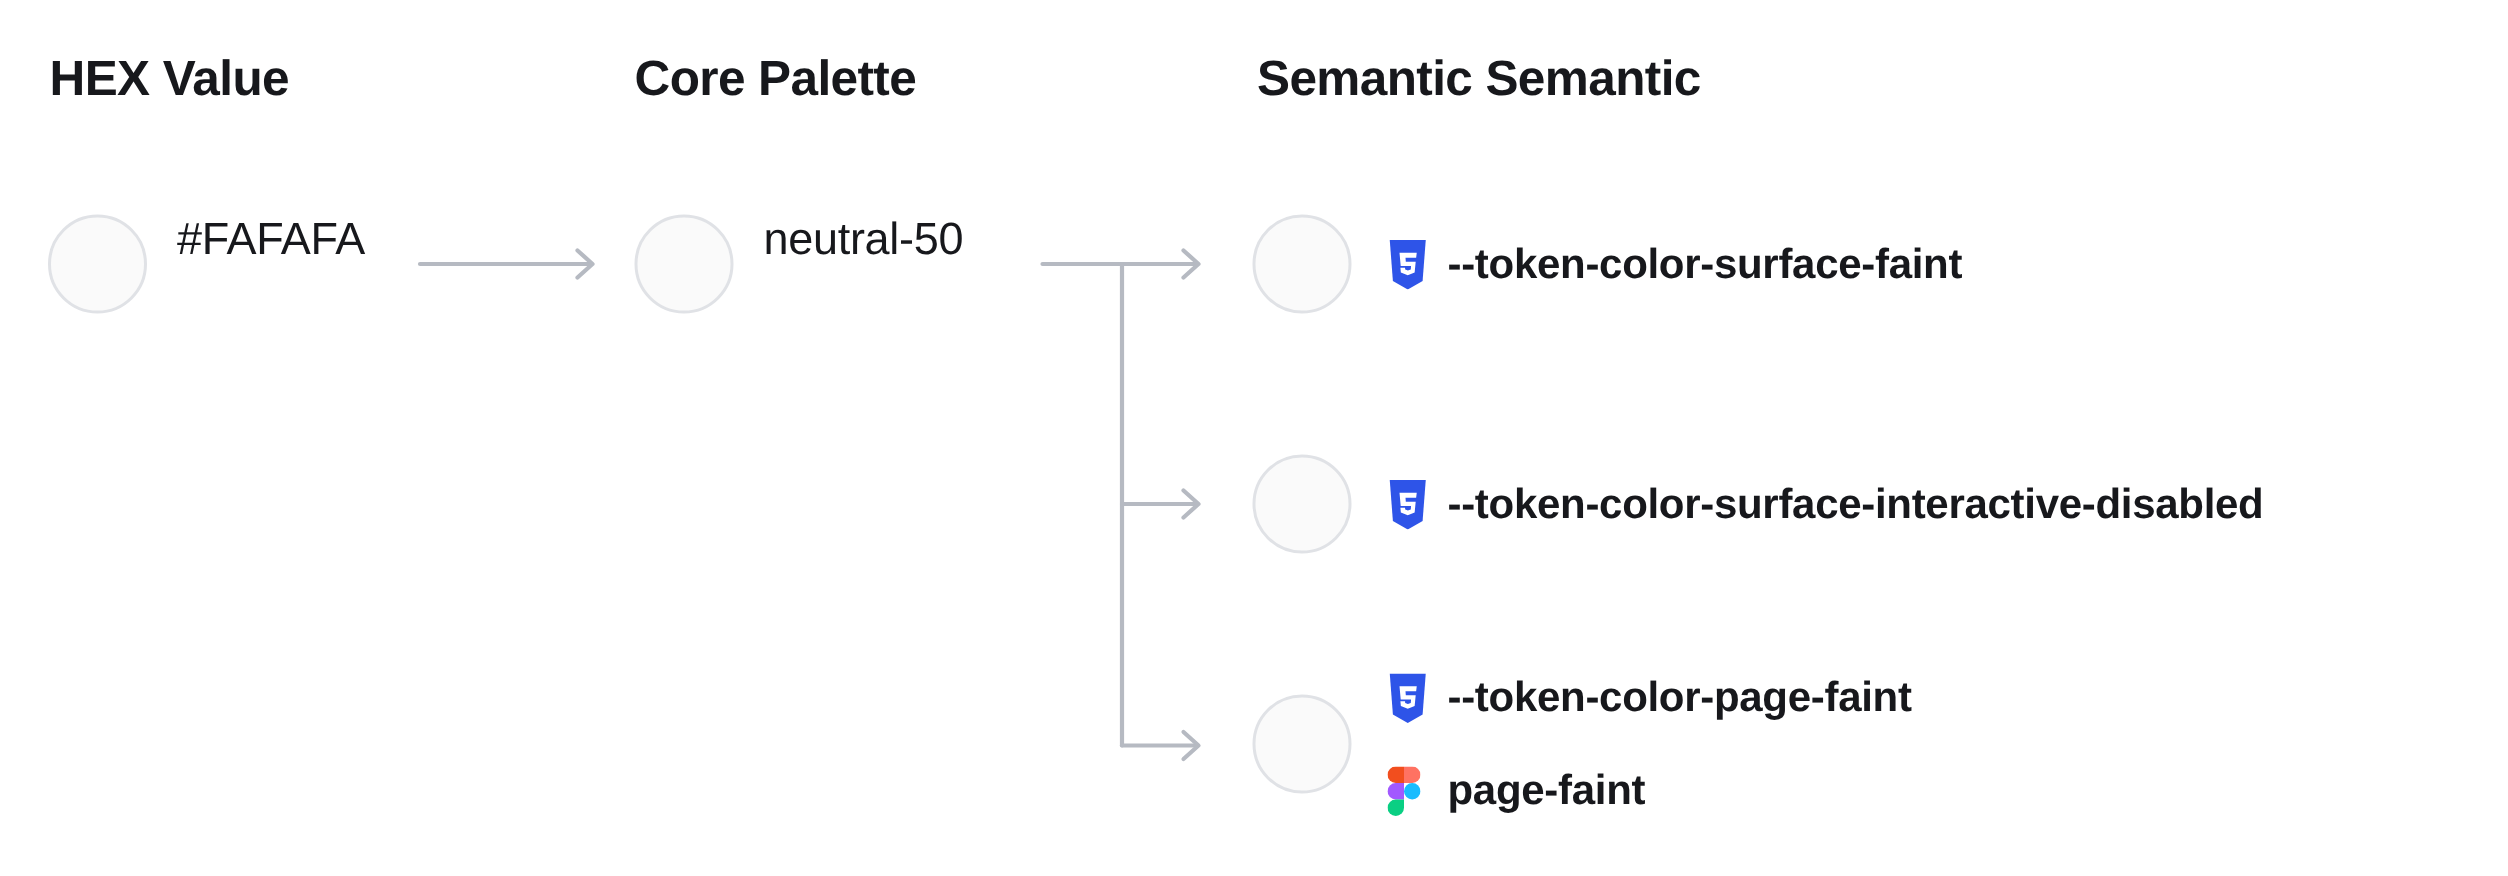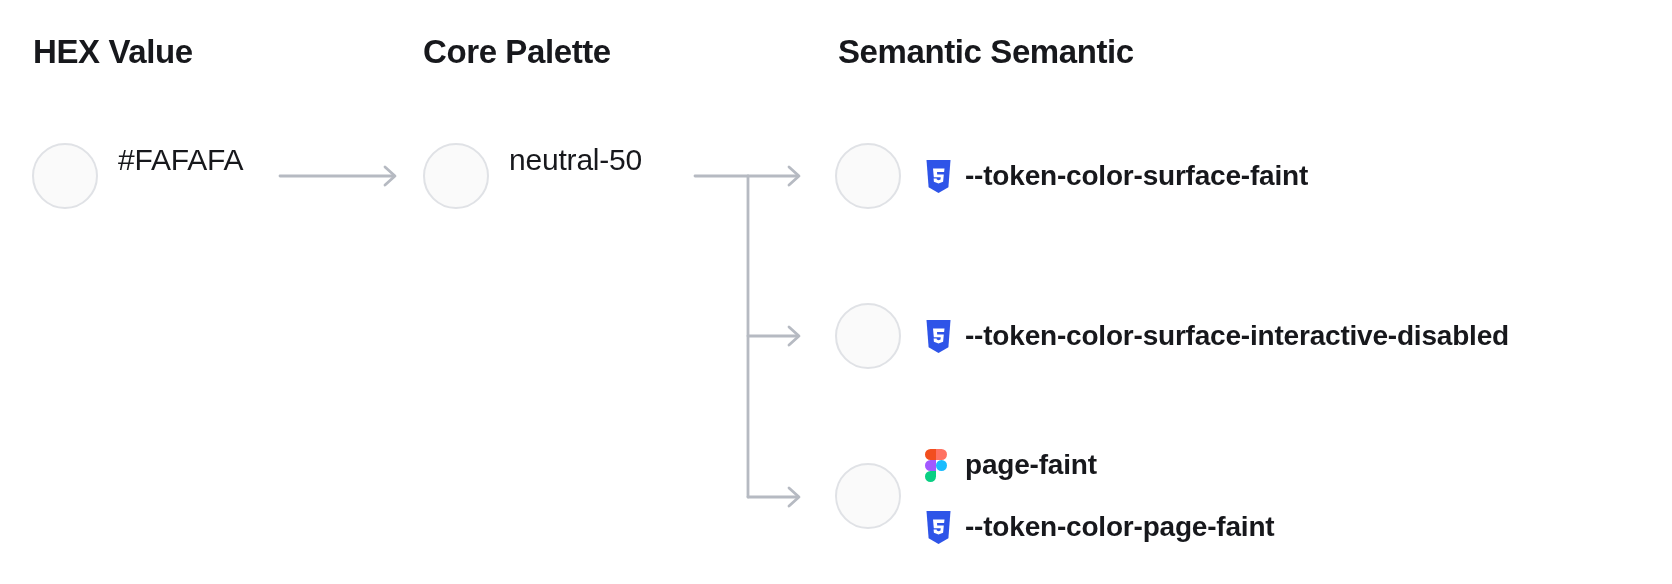--- a/index.html
+++ b/index.html
@@ -167,35 +167,35 @@
         <span class="token-text">--token-color-surface-interactive-disabled</span>
       </div>
     </div>
   </div>
 
   <div class="sem-row" style="left:835px;top:448px">
     <span class="swatch"></span>
     <div class="token-lines">
       <div class="token-line">
         <span class="icon-box">
+          <svg width="27" height="33" viewBox="0 0 27 33">
+            <path d="M1.5 0h24l-2.1 27.3L13.5 33 3.6 27.3Z" style="fill:var(--css-icon-blue)"></path>
+            <path d="M8 8.5h11.5l-.4 3.4H12l.2 2.6h6.6l-.7 7.2-4.6 1.8-4.6-1.8-.3-3.2h3.1l.1 1.1 1.8.7 1.9-.7.2-2.3H8.8Z" fill="#fff"></path>
+          </svg>
+        </span>
+        <span class="token-text">--token-color-page-faint</span>
+      </div>
+      <div class="token-line">
+        <span class="icon-box">
           <svg width="22" height="33" viewBox="0 0 24 36">
             <path d="M6 0h6v12H6A6 6 0 0 1 6 0Z" style="fill:var(--figma-orange)"></path>
             <path d="M12 0h6a6 6 0 0 1 0 12h-6Z" style="fill:var(--figma-salmon)"></path>
             <path d="M6 12h6v12H6a6 6 0 0 1 0-12Z" style="fill:var(--figma-purple)"></path>
             <circle cx="18" cy="18" r="6" style="fill:var(--figma-blue)"></circle>
             <path d="M6 24h6v6a6 6 0 1 1-6-6Z" style="fill:var(--figma-green)"></path>
           </svg>
         </span>
         <span class="token-text">page-faint</span>
       </div>
-      <div class="token-line">
-        <span class="icon-box">
-          <svg width="27" height="33" viewBox="0 0 27 33">
-            <path d="M1.5 0h24l-2.1 27.3L13.5 33 3.6 27.3Z" style="fill:var(--css-icon-blue)"></path>
-            <path d="M8 8.5h11.5l-.4 3.4H12l.2 2.6h6.6l-.7 7.2-4.6 1.8-4.6-1.8-.3-3.2h3.1l.1 1.1 1.8.7 1.9-.7.2-2.3H8.8Z" fill="#fff"></path>
-          </svg>
-        </span>
-        <span class="token-text">--token-color-page-faint</span>
-      </div>
     </div>
   </div>
 
 </div>
 
 </body></html>

